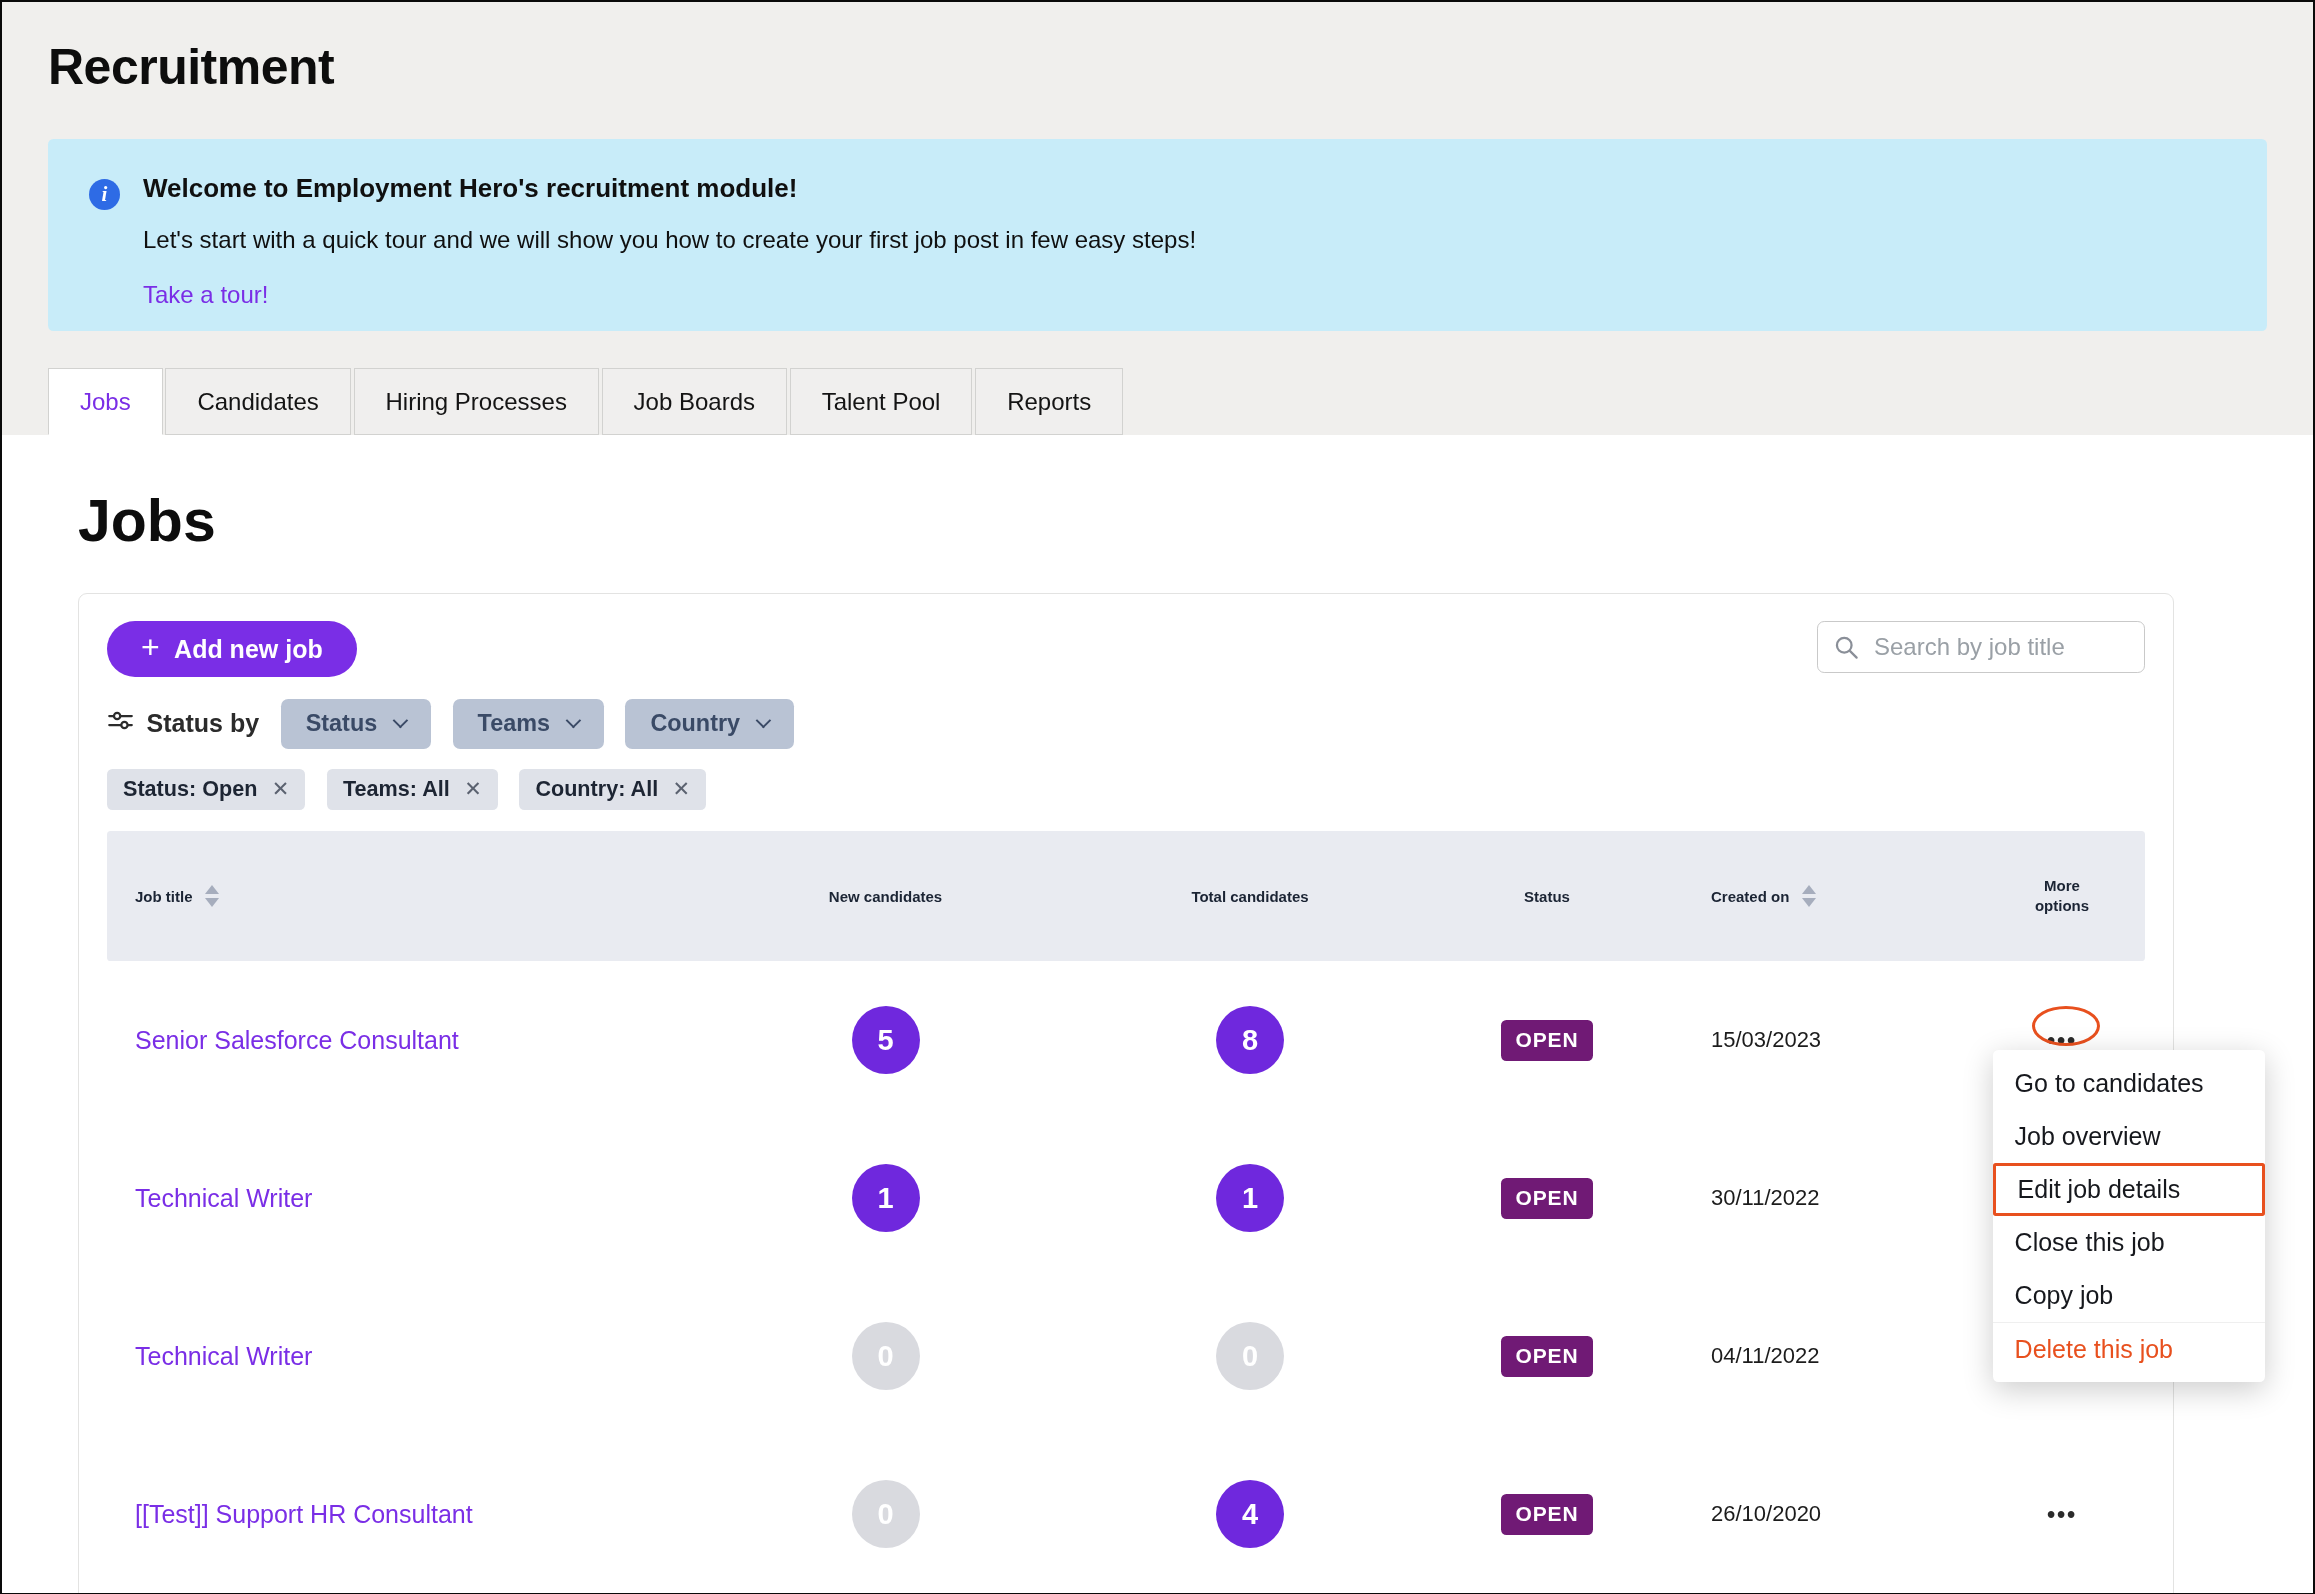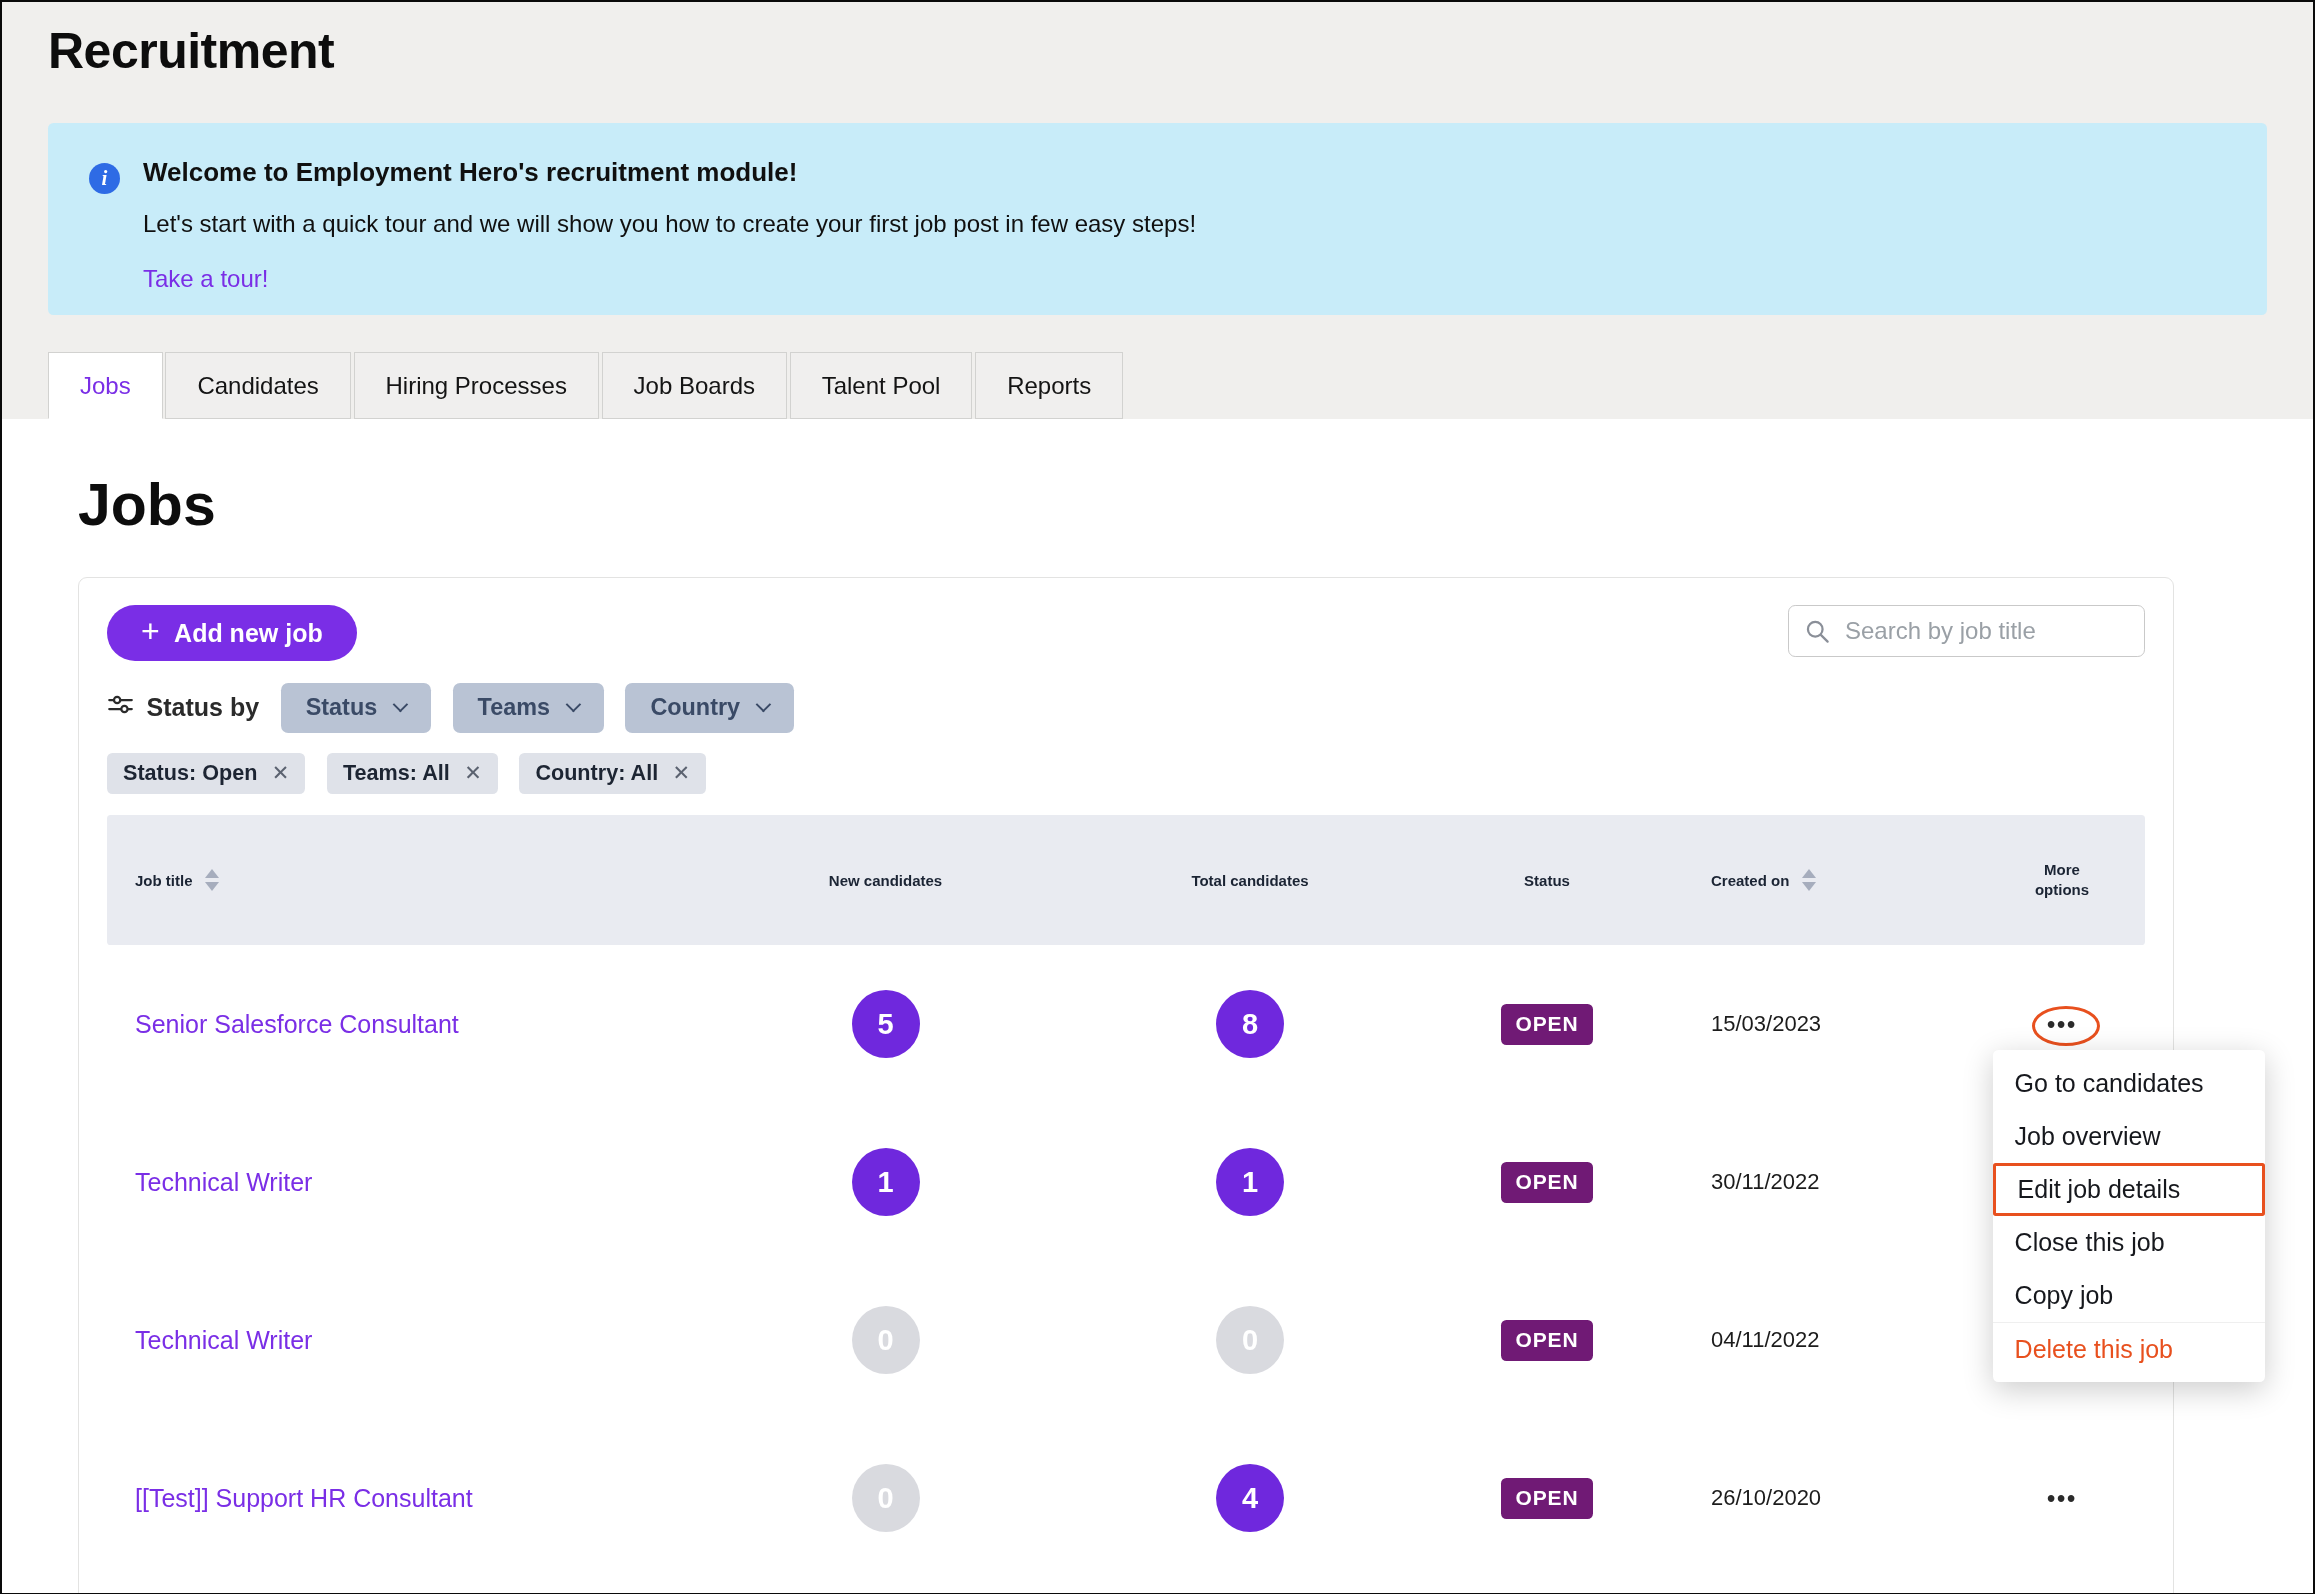--- a/index.html
+++ b/index.html
@@ -4,21 +4,21 @@
 <style>
   * { margin:0; padding:0; box-sizing:border-box; }
   html,body { background:#555; }
   .page {
     position:relative; width:2315px; height:1595px; overflow:hidden;
     background:#f0efed; border:2.7px solid #0a0a0a;
     font-family:"Liberation Sans", sans-serif; color:#111;
   }
   
   .top { padding:0 46px; background:#f0efed; }
-  .page-title { font-size:50px; font-weight:800; letter-spacing:-0.5px; padding-top:20px; color:#0d0d0d; }
+  .page-title { font-size:50px; font-weight:800; letter-spacing:-0.5px; padding-top:36px; color:#0d0d0d; }
   .banner { margin-top:43px; height:192px; background:#c8ecf9; border-radius:5.4px; position:relative; padding:34px 36px 0 95px; }
   .info-badge {
     position:absolute; left:41px; top:40px; width:31px; height:31px; border-radius:50%;
     background:#2e6be5; color:#fff; display:flex; align-items:center; justify-content:center;
     font-family:"Liberation Serif", serif; font-style:italic; font-weight:700; font-size:21px;
   }
   .banner-title { font-size:26px; font-weight:800; color:#101010; }
   .banner-body { font-size:24px; margin-top:21.6px; color:#101010; }
   .banner-link { display:inline-block; font-size:24px; margin-top:27px; color:#7a2ee6; cursor:pointer; text-decoration:none; }
   .tabs { display:flex; margin-top:37px; align-items:flex-end; }
@@ -34,21 +34,21 @@
     margin-top:38px; width:2096px; height:1049px; background:#fff;
     border:1.8px solid #e3e3e2; border-radius:9px; padding:27px 28px; position:relative;
   }
   .card-top { display:flex; justify-content:space-between; align-items:flex-start; }
   .add-btn {
     height:56px; border:none; border-radius:28px; background:#7a2ee6; color:#fff;
     font-family:inherit; font-size:25px; font-weight:600; padding:0 34px;
     display:inline-flex; align-items:center; gap:14.4px; cursor:pointer;
   }
   .plus-glyph { font-size:32px; font-weight:400; line-height:0; position:relative; top:-1.8px; }
-  .search { position:relative; width:357px; }
+  .search { position:relative; width:328px; }
   .search input {
     width:100%; height:52px; border:1.8px solid #c9c9c9; border-radius:7.2px; background:#fff;
     padding:0 16px 0 56px; font-family:inherit; font-size:24px; color:#333;
   }
   .search input::placeholder { color:#9aa0a6; }
   .search-icon { position:absolute; left:16px; top:12.6px; }
   .filter-row { display:flex; align-items:center; gap:21.6px; margin-top:21.6px; }
   .filter-label { display:flex; align-items:center; gap:12.6px; font-size:25px; font-weight:700; color:#2b2b2b; }
   .filter-btn {
     height:50px; background:#b9c3d4; border:none; border-radius:7.2px; font-family:inherit;

